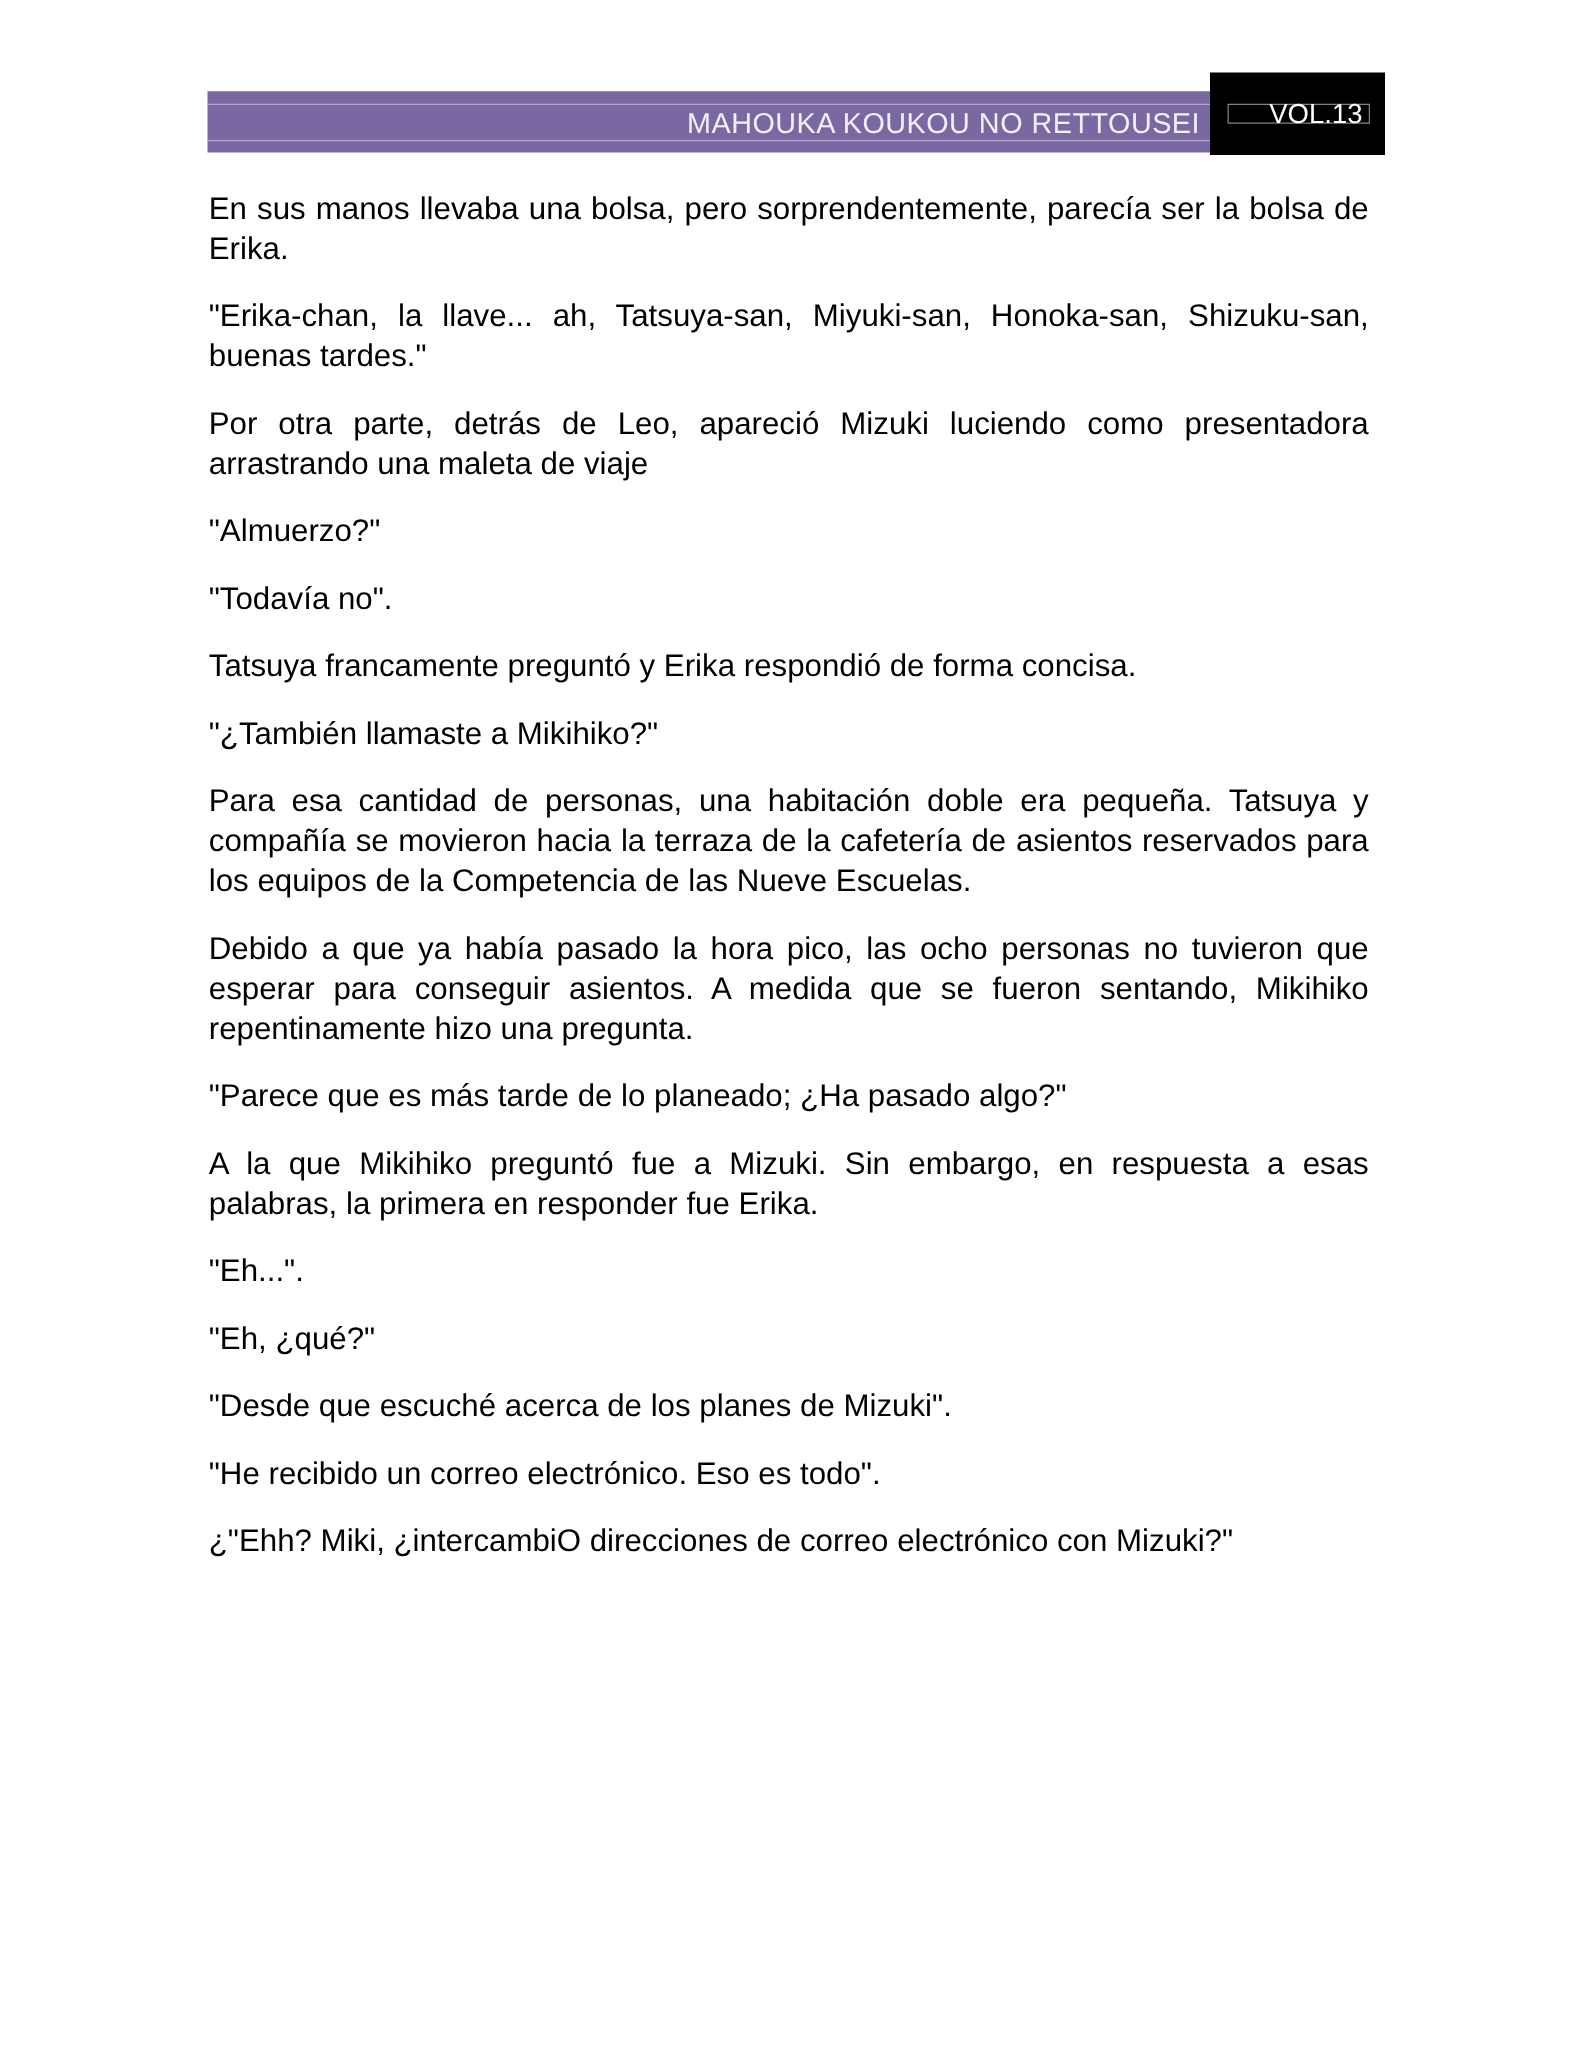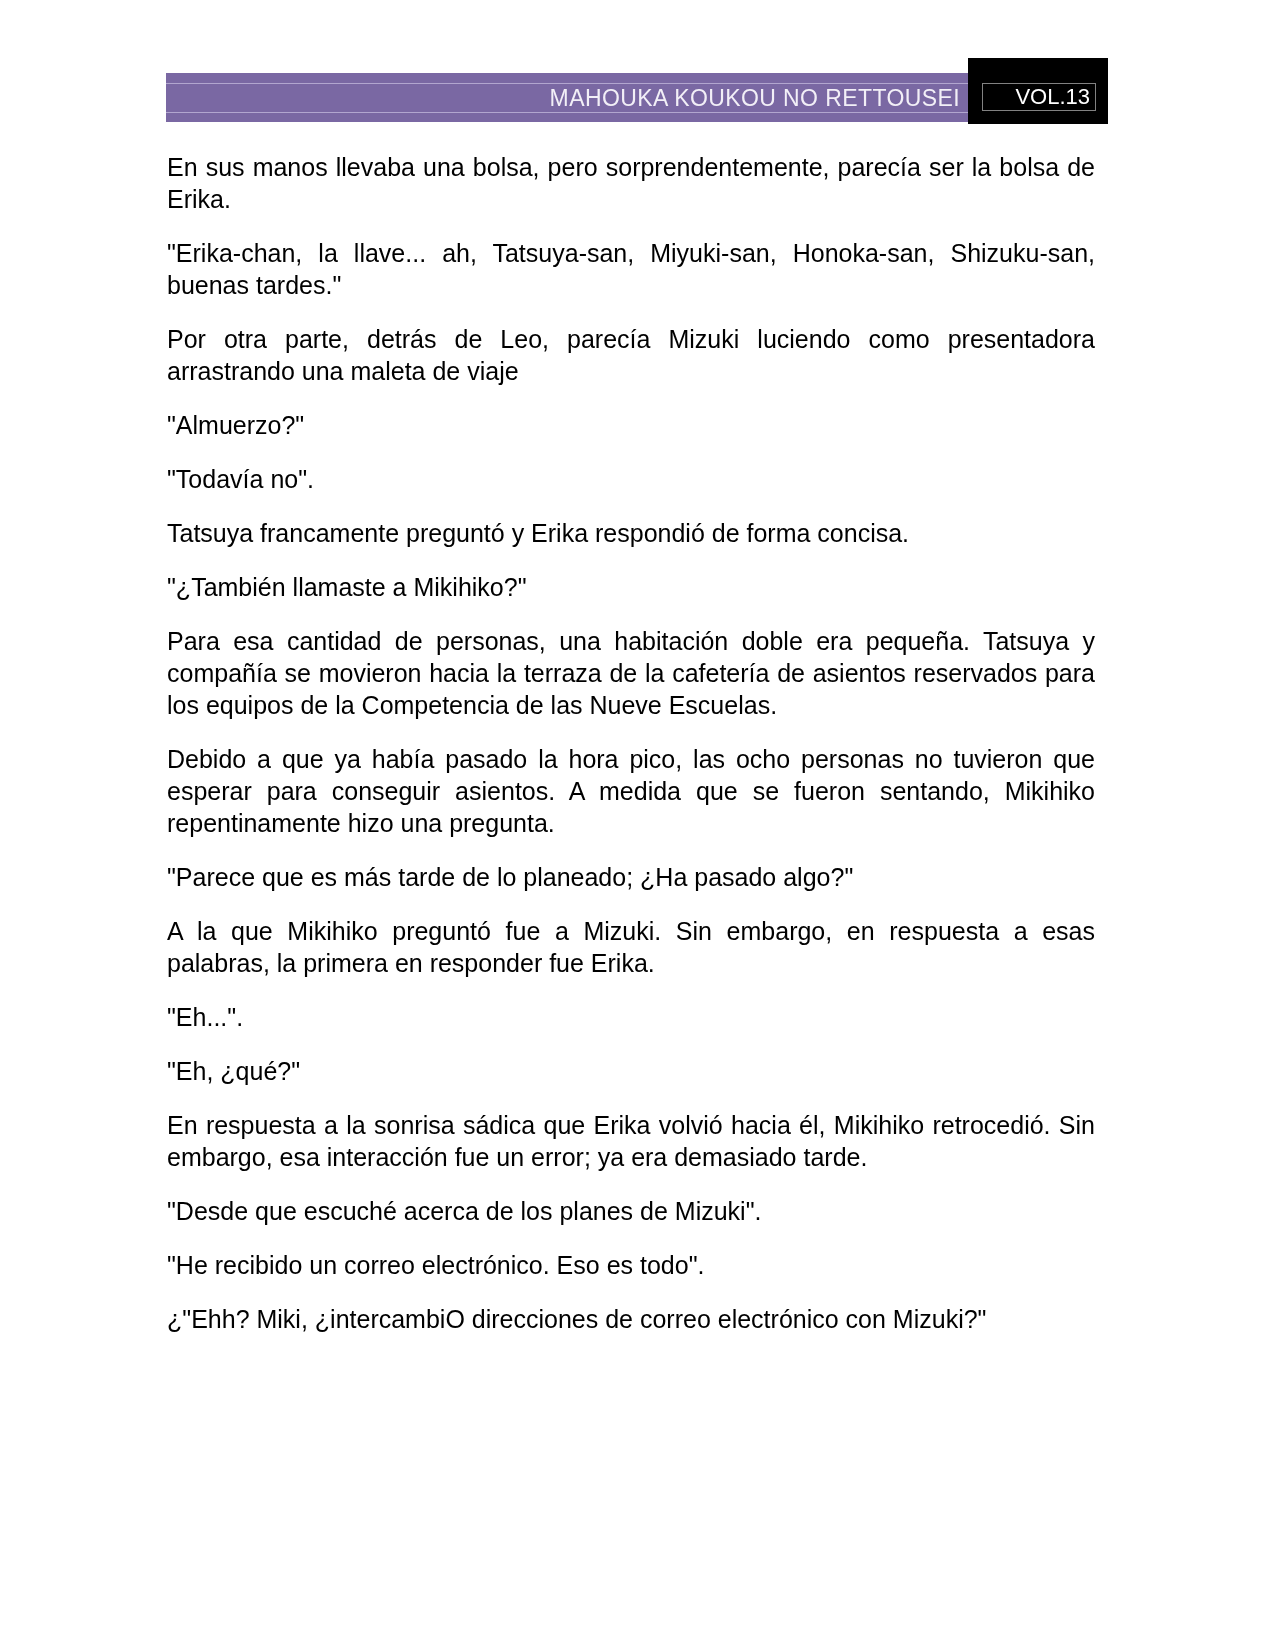--- a/index.html
+++ b/index.html
@@ -54,21 +54,21 @@
     top: 58px;
     width: 140px;
     height: 66px;
     background: #000000;
   }
   .volume-cell {
     position: absolute;
     left: 14px;
     top: 25px;
     width: 114px;
-    height: 28px;
+    height: 16px;
     border: 1px solid #828282;
     display: flex;
     align-items: center;
     justify-content: flex-end;
     padding-right: 5px;
     box-sizing: border-box;
     color: #ffffff;
     font-size: 22px;
     white-space: nowrap;
   }
@@ -99,30 +99,29 @@
     <div class="header-title">MAHOUKA KOUKOU NO RETTOUSEI</div>
   </div>
 
   <div class="header-black">
     <div class="volume-cell">VOL.13</div>
   </div>
 
   <div class="content">
     <p>En sus manos llevaba una bolsa, pero sorprendentemente, parecía ser la bolsa de Erika.</p>
     <p>"Erika-chan, la llave... ah, Tatsuya-san, Miyuki-san, Honoka-san, Shizuku-san, buenas tardes."</p>
-    <p>Por otra parte, detrás de Leo, parecía Mizuki luciendo como presentadora arrastrando una maleta de viaje</p>
+    <p>Por otra parte, detrás de Leo, apareció Mizuki luciendo como presentadora arrastrando una maleta de viaje</p>
     <p>"Almuerzo?"</p>
     <p>"Todavía no".</p>
     <p>Tatsuya francamente preguntó y Erika respondió de forma concisa.</p>
     <p>"¿También llamaste a Mikihiko?"</p>
     <p>Para esa cantidad de personas, una habitación doble era pequeña. Tatsuya y compañía se movieron hacia la terraza de la cafetería de asientos reservados para los equipos de la Competencia de las Nueve Escuelas.</p>
     <p>Debido a que ya había pasado la hora pico, las ocho personas no tuvieron que esperar para conseguir asientos. A medida que se fueron sentando, Mikihiko repentinamente hizo una pregunta.</p>
     <p>"Parece que es más tarde de lo planeado; ¿Ha pasado algo?"</p>
     <p>A la que Mikihiko preguntó fue a Mizuki. Sin embargo, en respuesta a esas palabras, la primera en responder fue Erika.</p>
     <p>"Eh...".</p>
     <p>"Eh, ¿qué?"</p>
-    <p>En respuesta a la sonrisa sádica que Erika volvió hacia él, Mikihiko retrocedió. Sin embargo, esa interacción fue un error; ya era demasiado tarde.</p>
     <p>"Desde que escuché acerca de los planes de Mizuki".</p>
     <p>"He recibido un correo electrónico. Eso es todo".</p>
     <p>¿"Ehh? Miki, ¿intercambiO direcciones de correo electrónico con Mizuki?"</p>
   </div>
 
 </div>
 
 </body></html>

